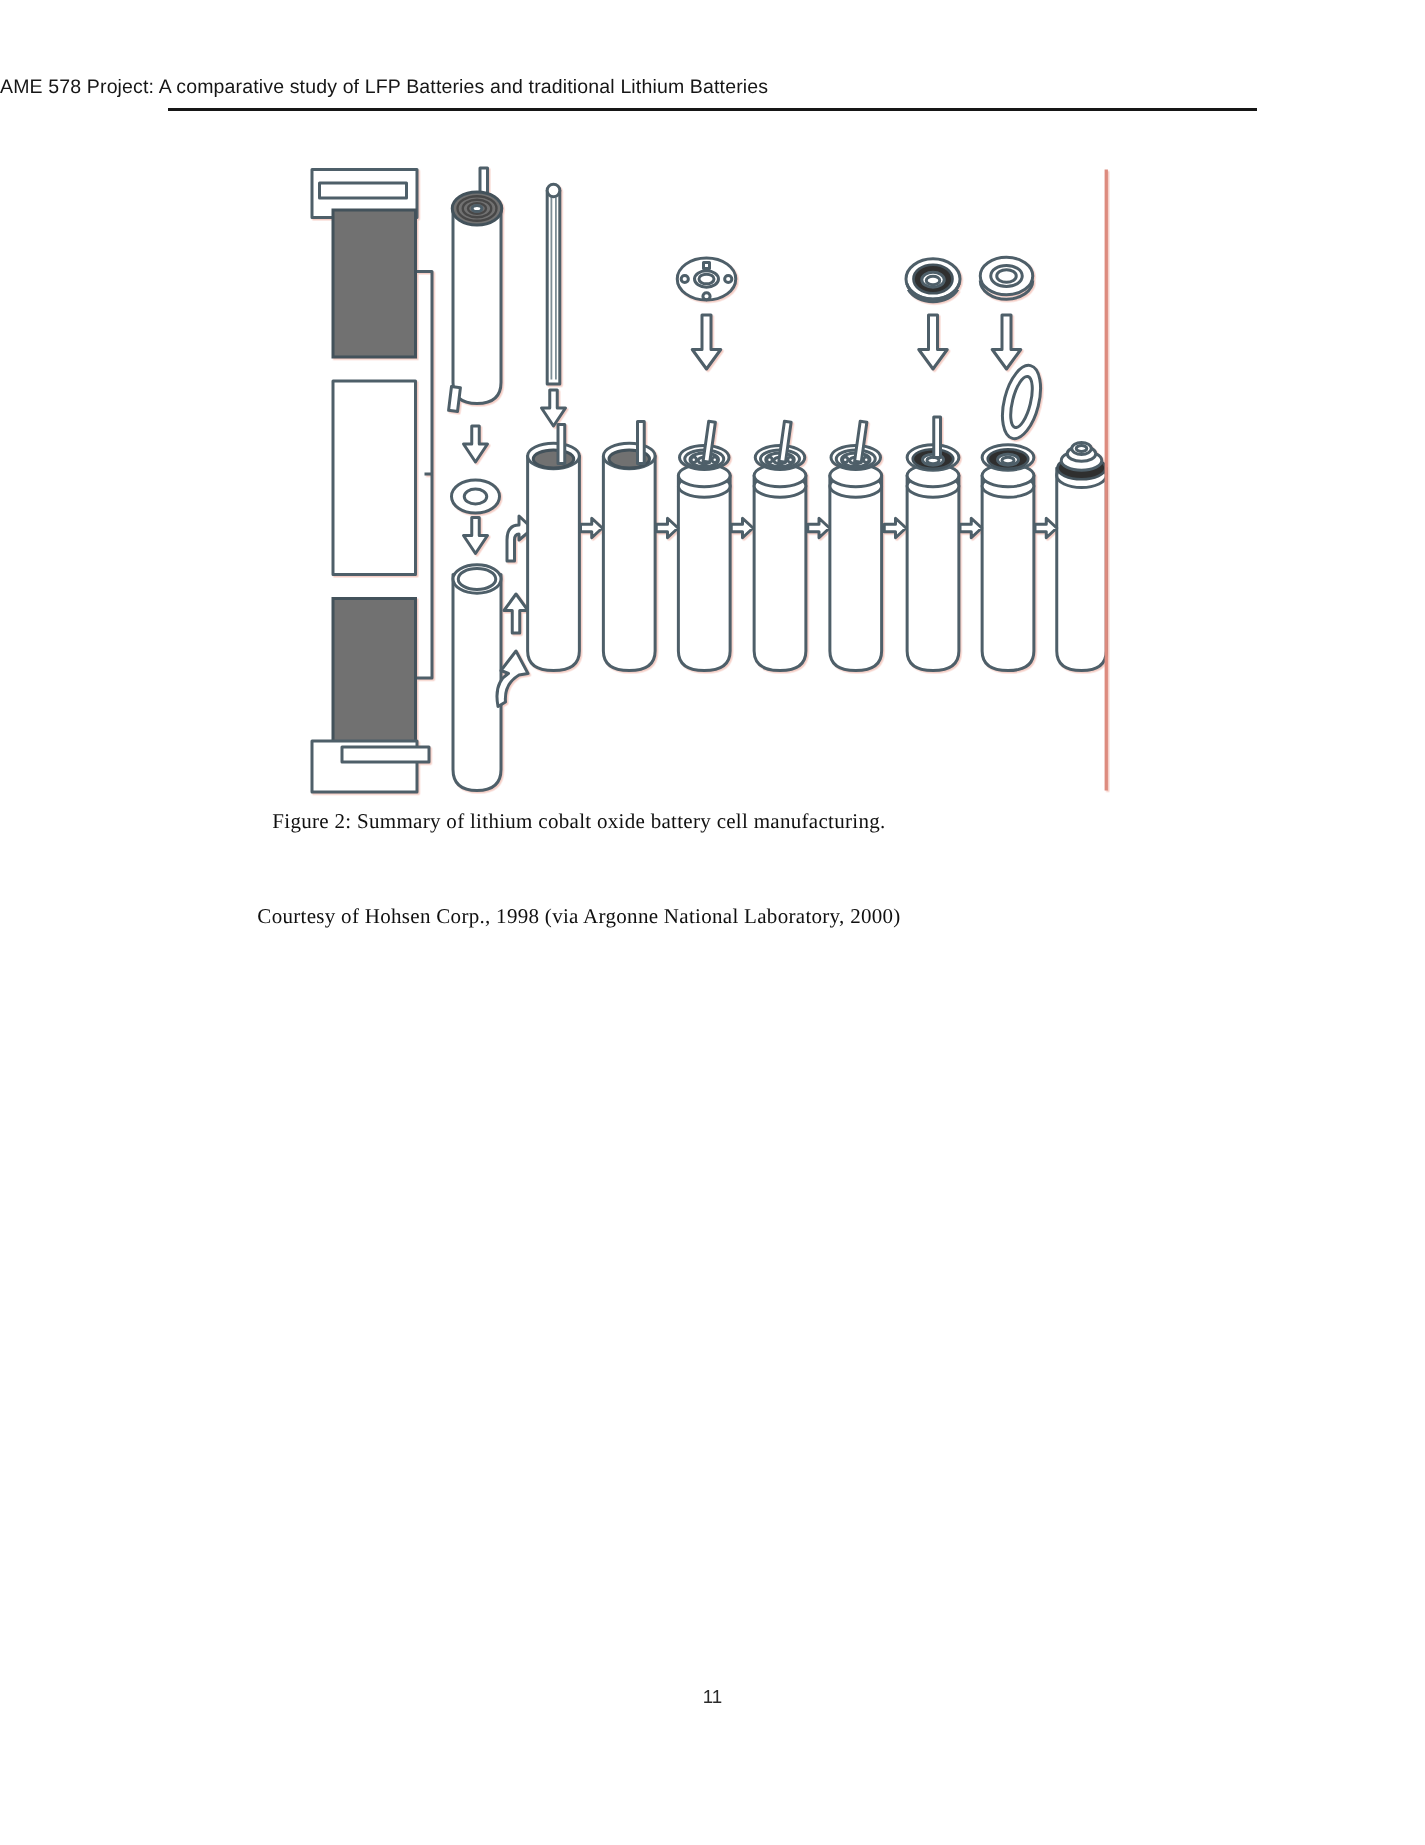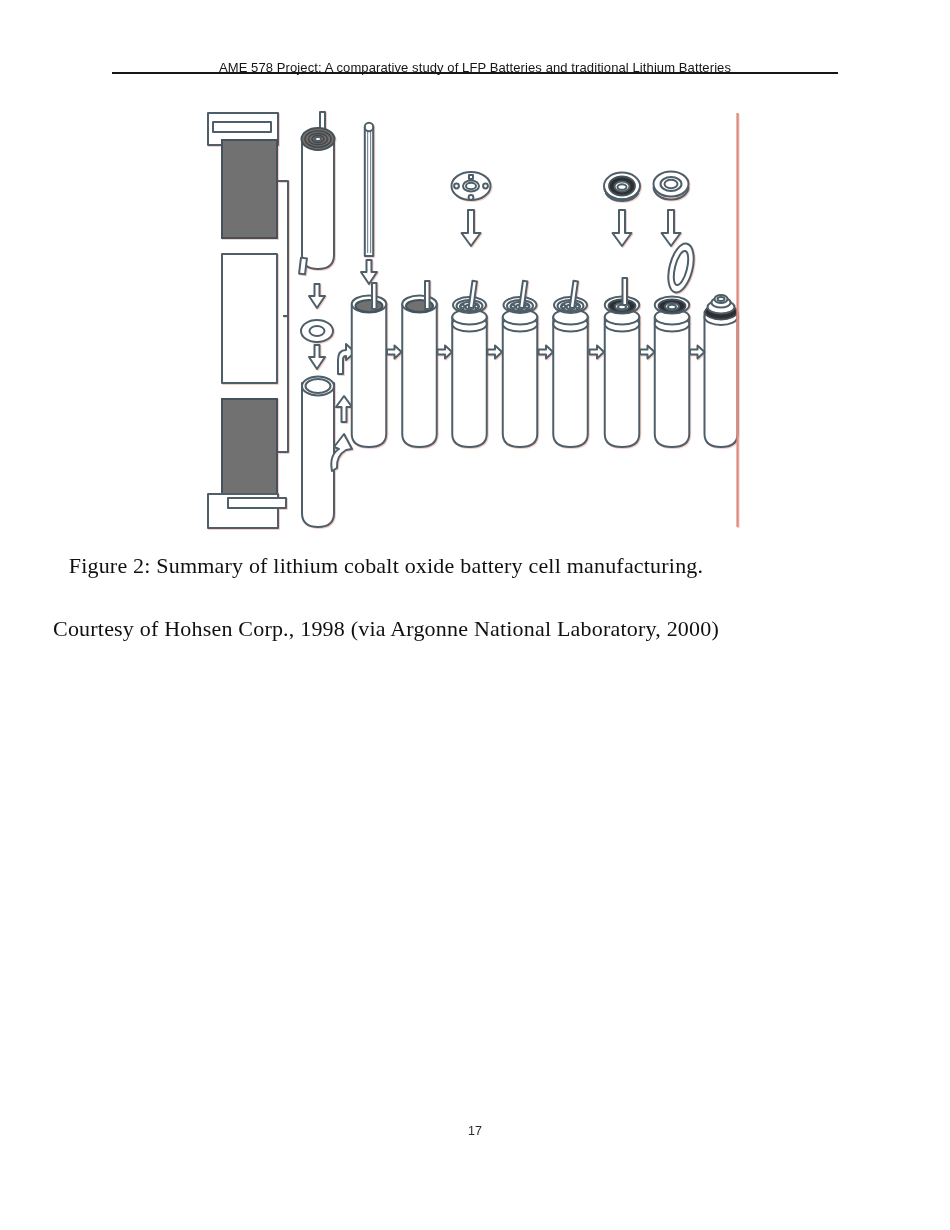--- a/index.html
+++ b/index.html
@@ -1,34 +1,33 @@
 <!DOCTYPE html>
 <html><head>
 <meta charset="utf-8">
 <style>
   html,body{margin:0;padding:0;}
   body{
     width:950px;height:1230px;background:#ffffff;position:relative;
     font-family:"Liberation Sans",sans-serif;color:#1b1b1b;overflow:hidden;
   }
   .header-title{
-    position:absolute;top:60px;left:0;width:950px;text-align:center;
+    position:absolute;top:50px;left:0;width:950px;text-align:left;
     font-size:13px;letter-spacing:.1px;color:#161616;
   }
   .header-rule{
     position:absolute;top:72px;left:112px;width:726px;height:0;
     border-top:2px solid #161616;
   }
   .figure-wrap{position:absolute;top:100px;left:200px;width:548px;height:435px;}
   .figure-wrap svg{filter:drop-shadow(1px 1px 0 rgba(236,166,152,.55));}
   .caption{
     position:absolute;left:0;width:772px;text-align:center;
-    font-family:"Liberation Serif",serif;font-size:22px;color:#101010;
+    font-family:"Liberation Serif",serif;font-size:14px;color:#101010;
     letter-spacing:.2px;
-    margin-top:12px;
   }
   .caption-1{top:541px;}
   .caption-2{top:604px;}
   .page-number{
     position:absolute;top:1124px;left:0;width:950px;text-align:center;
     font-size:12.5px;color:#2b2b2b;
   }
   
   .s  {stroke:#4e5f69;stroke-width:2;fill:none;stroke-linejoin:round;}
   .sw {stroke:#4e5f69;stroke-width:2;fill:#ffffff;stroke-linejoin:round;}
@@ -225,13 +224,13 @@
     <use href="#arrowRt" class="sw" x="697" y="352"></use>
   </g>
 
   <line x1="737.5" y1="113" x2="737.5" y2="527" stroke="#dd8b7e" stroke-width="2.2"></line>
 </svg>
 </div>
 
 <div class="caption caption-1">Figure 2: Summary of lithium cobalt oxide battery cell manufacturing.</div>
 <div class="caption caption-2">Courtesy of Hohsen Corp., 1998 (via Argonne National Laboratory, 2000)</div>
 
-<div class="page-number">17</div>
+<div class="page-number">11</div>
 
 </body></html>

